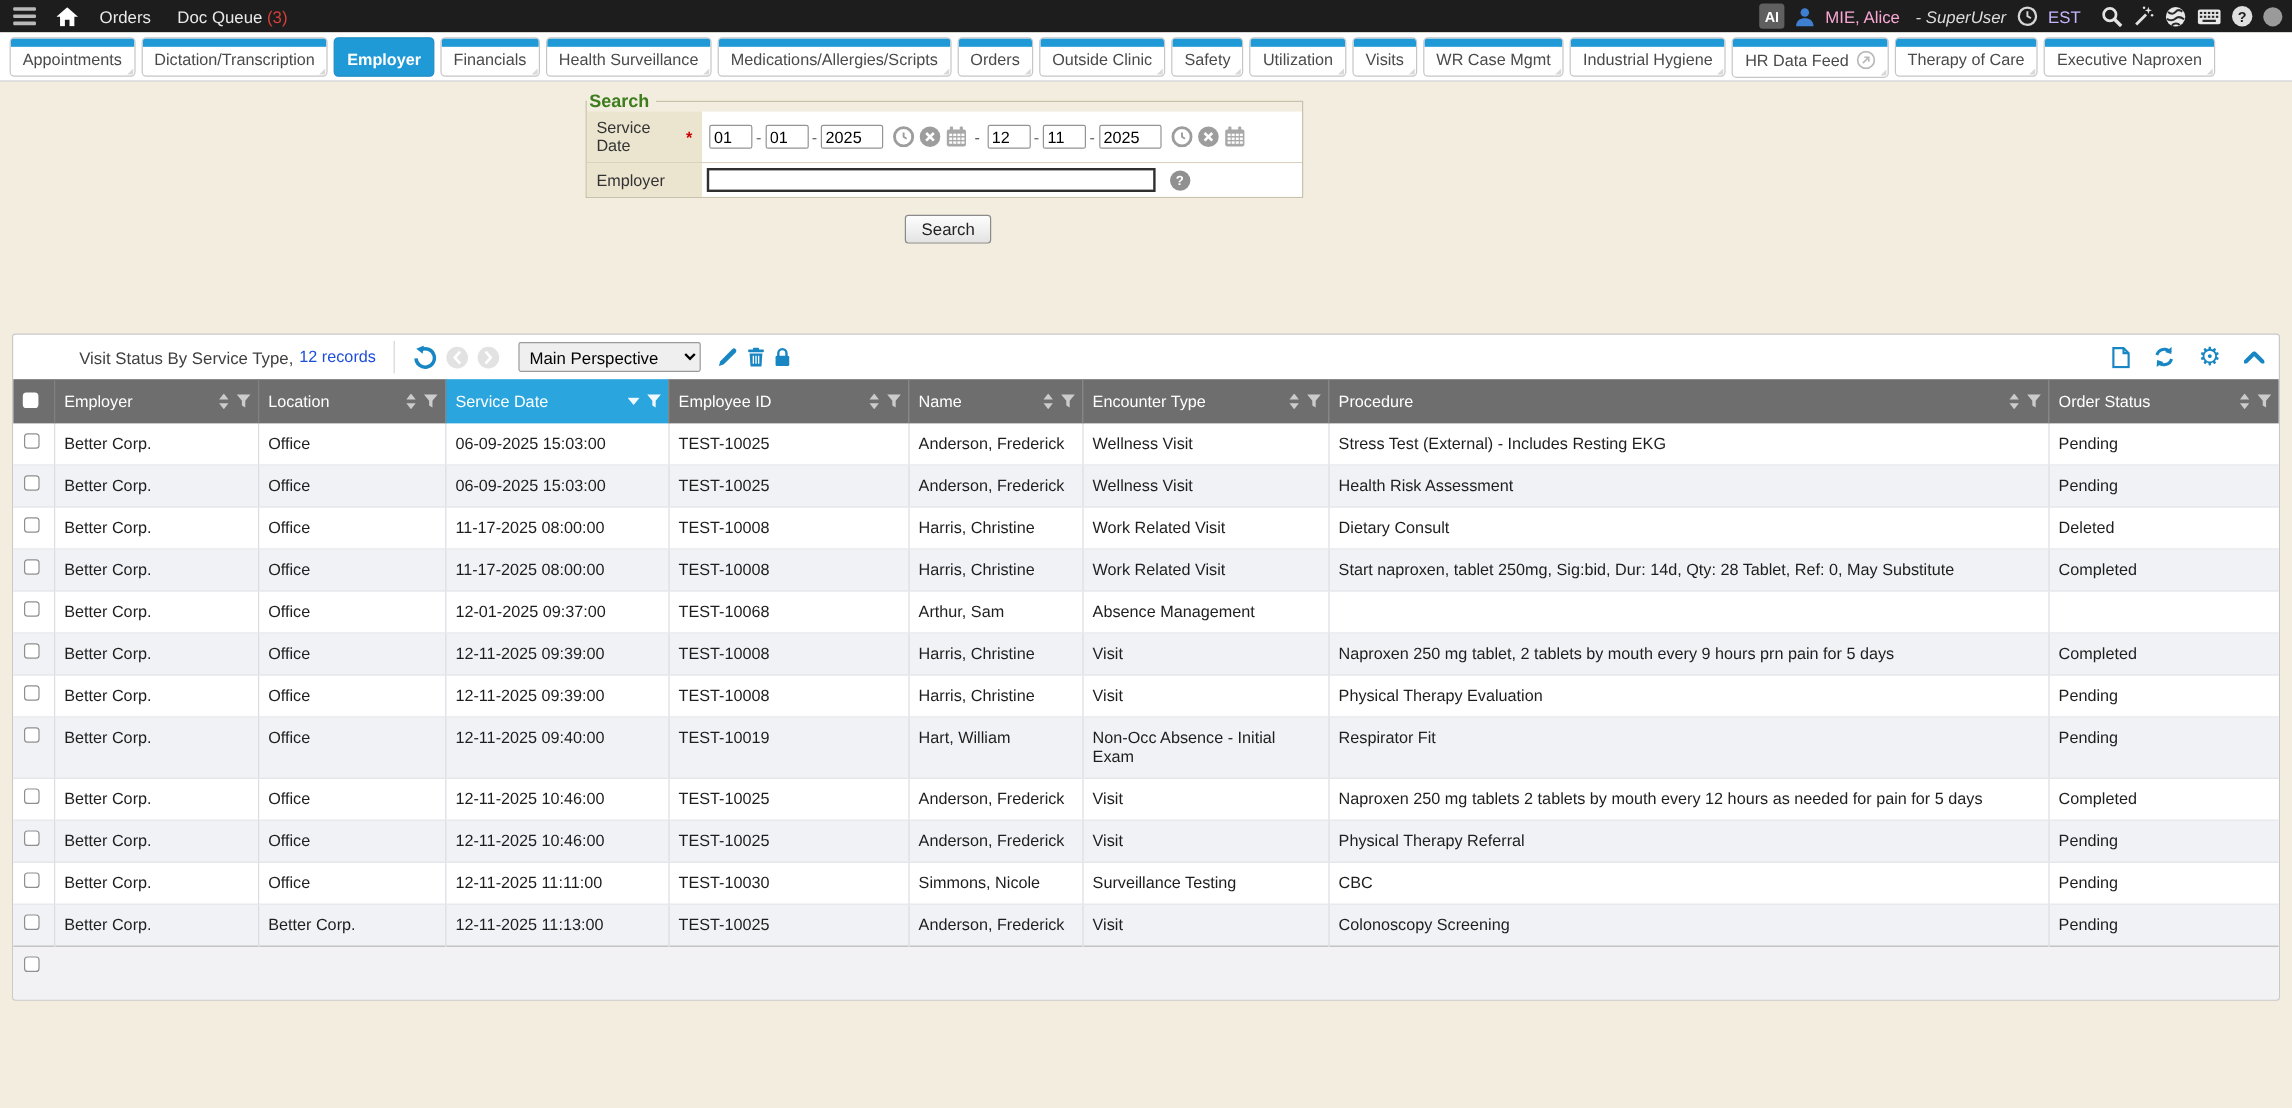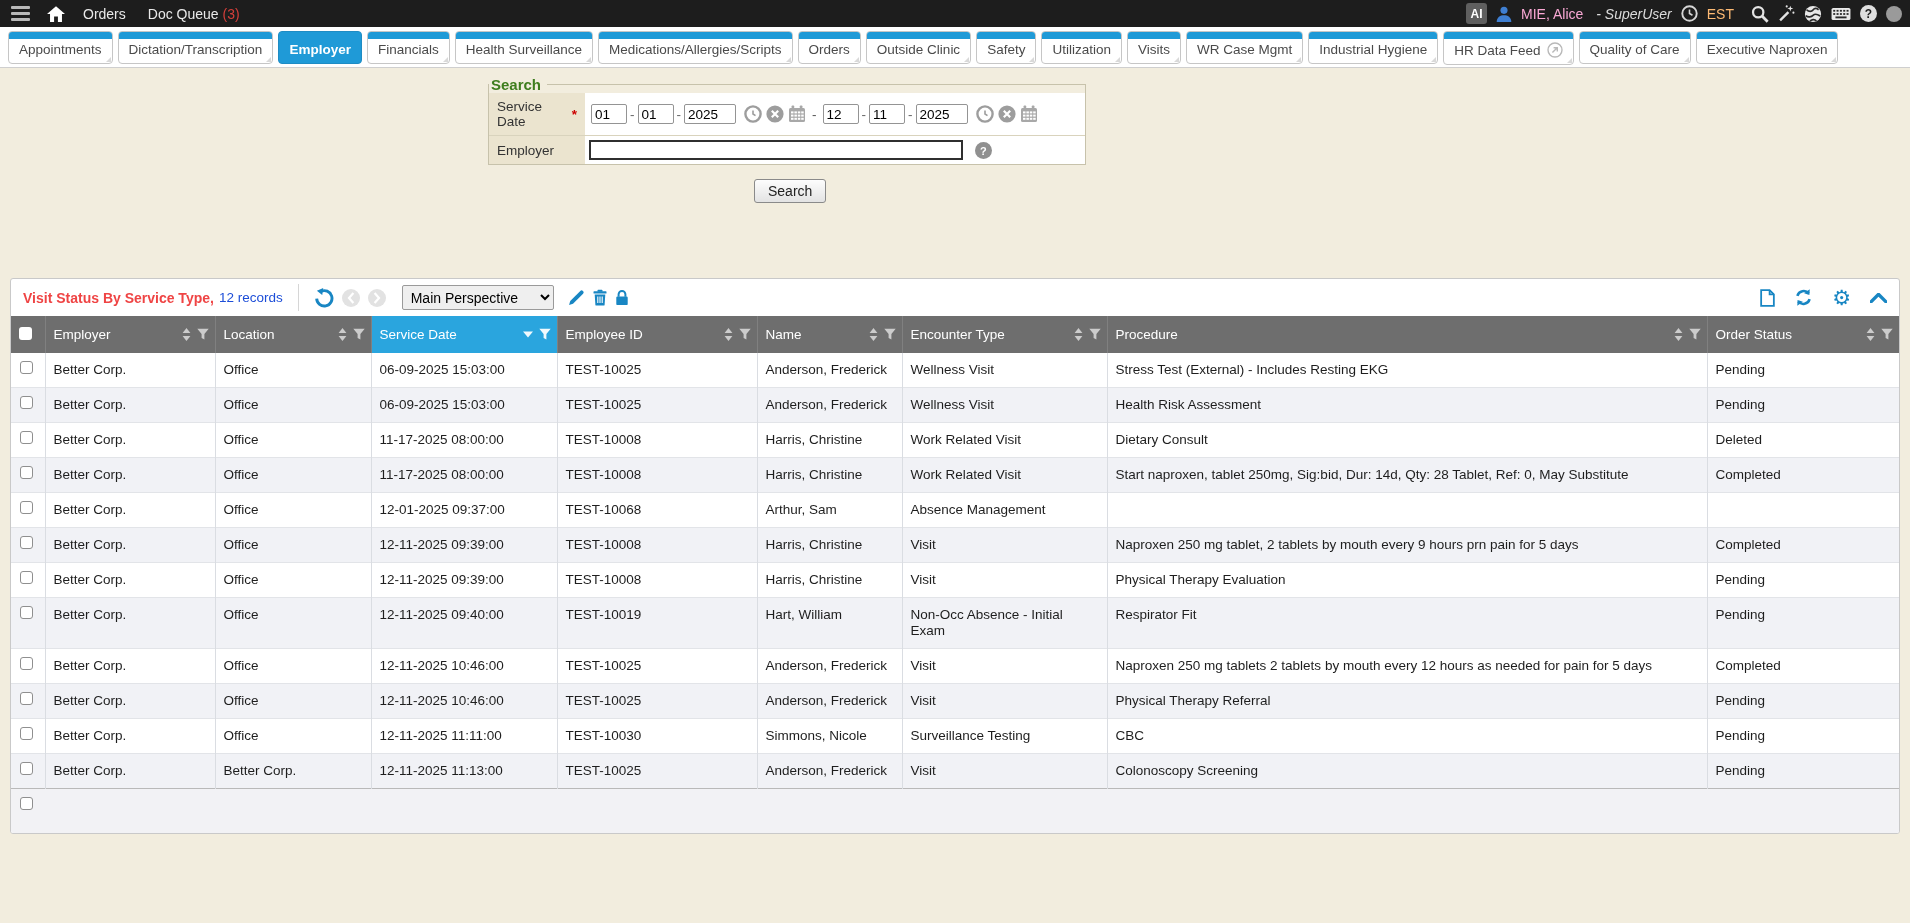--- a/index.html
+++ b/index.html
@@ -48,21 +48,21 @@
   .dico { display:inline-flex; margin-left:4px; cursor:pointer; }
   .minus-btn { display:inline-flex; align-items:center; justify-content:center; width:20px; height:16px; border:1px solid #8b8b8b; background:#ececea; border-radius:2px; font-size:13px; color:#333; vertical-align:middle; cursor:pointer; }
   .emp-selected { margin-left:4px; color:#3c3c3c; font-size:13.5px; vertical-align:middle; }
   .emp-input { width:374px; height:20px; border:2px solid #2f2f2f; font-size:13.5px; font-family:inherit; padding:0 3px; margin-top:2px; }
   .q-circle { display:inline-flex; align-items:center; justify-content:center; width:17px; height:17px; border-radius:50%; background:#909090; color:#fff; font-weight:bold; font-size:11px; margin-left:8px; vertical-align:middle; cursor:pointer; }
   .search-btn { display:block; margin:14px 0 0 754px; padding:3px 13px; font-size:14px; font-family:inherit; color:#222; background:linear-gradient(#fdfdfd,#e3e3e3); border:1px solid #8a8a8a; border-radius:3px; cursor:pointer; }
 
   
   .panel { margin:75px 10px 0 10px; background:#fff; border:1px solid #c9c9c9; border-radius:3px; overflow:hidden; }
   .gridbar { height:37px; display:flex; align-items:center; padding:0 12px; }
-  .tb-title { font-weight:bold; color:#ef4444; font-size:14px; }
+  .tb-title { font-weight:normal; color:#404040; font-size:14px;margin-left:43px; }
   .tb-count { color:#1d4ed8; margin-left:5px; }
   .tb-divider { width:1px; align-self:stretch; background:#d6d6d6; margin:5px 15px; }
   .nav-circle { width:18px; height:18px; border-radius:50%; background:#e2e2e2; display:inline-flex; align-items:center; justify-content:center; }
   .gb-left { display:flex; align-items:center; gap:8px; }
   .persp-select { height:25px; font-size:14px; font-family:inherit; border:1px solid #9a9a9a; border-radius:2px; padding:0 4px; margin:0 6px 0 8px; min-width:152px; }
   .gb-right { margin-left:auto; display:flex; align-items:center; gap:19px; }
   .blue-ico { display:inline-flex; align-items:center; cursor:pointer; }
   .gear-glyph { color:#1886c3; font-size:21px; line-height:1; cursor:pointer; }
 
   
@@ -111,21 +111,21 @@
         </svg>
     </span>
     <span class="tb-user">MIE, Alice</span>
     <span class="tb-role">- SuperUser</span>
     <span class="tb-ico">
       <svg width="17" height="17" viewBox="0 0 16 16">
           <circle cx="8" cy="8" r="6.8" fill="none" stroke="#d6d6d6" stroke-width="1.8"></circle>
           <path d="M8 4.2 V8 L10.8 9.6" stroke="#d6d6d6" stroke-width="1.5" fill="none"></path>
         </svg>
     </span>
-    <span style="color:#fdba74;">EST</span>
+    <span style="color:#c4b5fd;">EST</span>
     <span class="tb-ico" style="margin-left:8px;">
       <svg width="18" height="18" viewBox="0 0 16 16">
           <circle cx="6.4" cy="6.4" r="4.6" fill="none" stroke="#e3e3e3" stroke-width="2"></circle>
           <path d="M9.8 9.8 L14.8 14.8" stroke="#e3e3e3" stroke-width="2.5"></path>
         </svg>
     </span>
     <span class="tb-ico">
       <svg width="17" height="17" viewBox="0 0 16 16">
           <path d="M2 14.5 L9.8 6.7" stroke="#e3e3e3" stroke-width="2.2"></path>
           <path d="M11.6 0.6 L12.3 2.7 L14.4 3.4 L12.3 4.1 L11.6 6.2 L10.9 4.1 L8.8 3.4 L10.9 2.7 Z" fill="#e3e3e3"></path>
@@ -249,21 +249,21 @@
           <svg width="16" height="16" viewBox="0 0 16 16">
             <circle cx="8" cy="8" r="7" fill="none" stroke="#b9b9b9" stroke-width="1.4"></circle>
             <path d="M5.4 10.6 L10 6 M6.6 5.7 H10.3 V9.4" stroke="#b9b9b9" stroke-width="1.4" fill="none"></path>
           </svg>
         </span>
       </div>
     </div>
     <div class="tab">
       <div class="tab-stripe"></div>
       <div class="tab-label">
-        <span>Quality of Care</span>
+        <span>Therapy of Care</span>
       </div>
     </div>
     <div class="tab">
       <div class="tab-stripe"></div>
       <div class="tab-label">
         <span>Executive Naproxen</span>
       </div>
     </div>
   </div>
 

